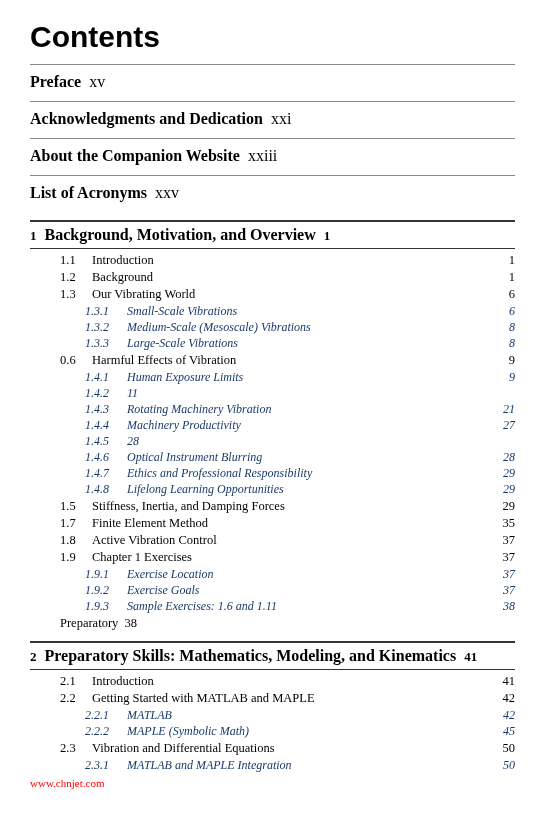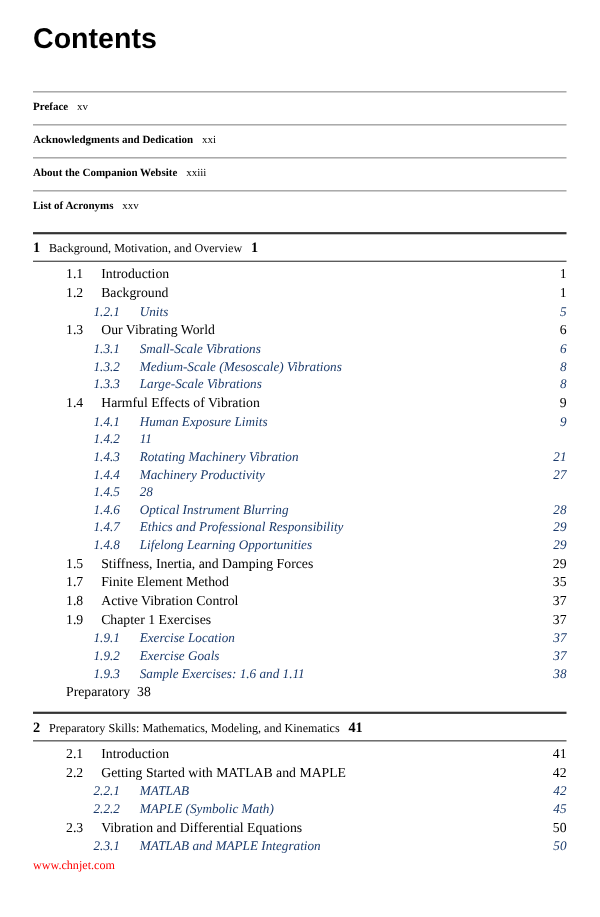--- a/index.html
+++ b/index.html
@@ -9,57 +9,57 @@
       background: #ffffff;
       font-family: "Times New Roman", Times, serif;
       font-size: 13px;
       color: #000;
       padding: 0;
     }
     .page {
       padding: 20px 30px 20px 30px;
     }
     .title {
-      font-size: 26px;
-      font-weight: bold;
-      margin-bottom: 32px;
+      font-size: 30px;
+      font-weight: bold;
+      margin-bottom: 10px;
       font-family: Arial, sans-serif;
     }
     .front-matter {
       border-top: 1px solid #888;
       padding: 5px 0;
       margin-bottom: 2px;
     }
     .front-matter-line {
       display: flex;
       gap: 8px;
       padding: 3px 0;
-      font-size: 10px;
+      font-size: 16px;
     }
     .fm-title { font-weight: bold; }
     .fm-page { }
     .chapter-section {
       margin-top: 10px;
     }
     .chapter-header {
       border-top: 2px solid #333;
       border-bottom: 1px solid #333;
       padding: 4px 0;
       display: flex;
       gap: 8px;
       align-items: baseline;
       margin-bottom: 4px;
     }
     .chapter-num {
       font-weight: bold;
       font-size: 13px;
     }
     .chapter-title {
-      font-weight: normal;
-      font-size: 11px;
+      font-weight: bold;
+      font-size: 16px;
     }
     .chapter-page {
       font-weight: bold;
       font-size: 13px;
     }
     .section {
       display: flex;
       gap: 4px;
       margin: 2px 0;
       padding-left: 30px;
@@ -134,25 +134,20 @@
         <div class="section">
           <span class="section-num">1.1</span>
           <span class="section-title">Introduction</span>
           <span class="section-page">1</span>
         </div>
         <div class="section">
           <span class="section-num">1.2</span>
           <span class="section-title">Background</span>
           <span class="section-page">1</span>
         </div>
-        <div class="subsection">
-          <span class="subsection-num">1.2.1</span>
-          <span class="subsection-title">Units</span>
-          <span class="subsection-page">5</span>
-        </div>
         <div class="section">
           <span class="section-num">1.3</span>
           <span class="section-title">Our Vibrating World</span>
           <span class="section-page">6</span>
         </div>
         <div class="subsection">
           <span class="subsection-num">1.3.1</span>
           <span class="subsection-title">Small-Scale Vibrations</span>
           <span class="subsection-page">6</span>
         </div>
@@ -160,21 +155,21 @@
           <span class="subsection-num">1.3.2</span>
           <span class="subsection-title">Medium-Scale (Mesoscale) Vibrations</span>
           <span class="subsection-page">8</span>
         </div>
         <div class="subsection">
           <span class="subsection-num">1.3.3</span>
           <span class="subsection-title">Large-Scale Vibrations</span>
           <span class="subsection-page">8</span>
         </div>
         <div class="section">
-          <span class="section-num">1.4</span>
+          <span class="section-num">0.6</span>
           <span class="section-title">Harmful Effects of Vibration</span>
           <span class="section-page">9</span>
         </div>
         <div class="subsection">
           <span class="subsection-num">1.4.1</span>
           <span class="subsection-title">Human Exposure Limits</span>
           <span class="subsection-page">9</span>
         </div>
         <div class="subsection">
           <span class="subsection-num">1.4.2</span>

